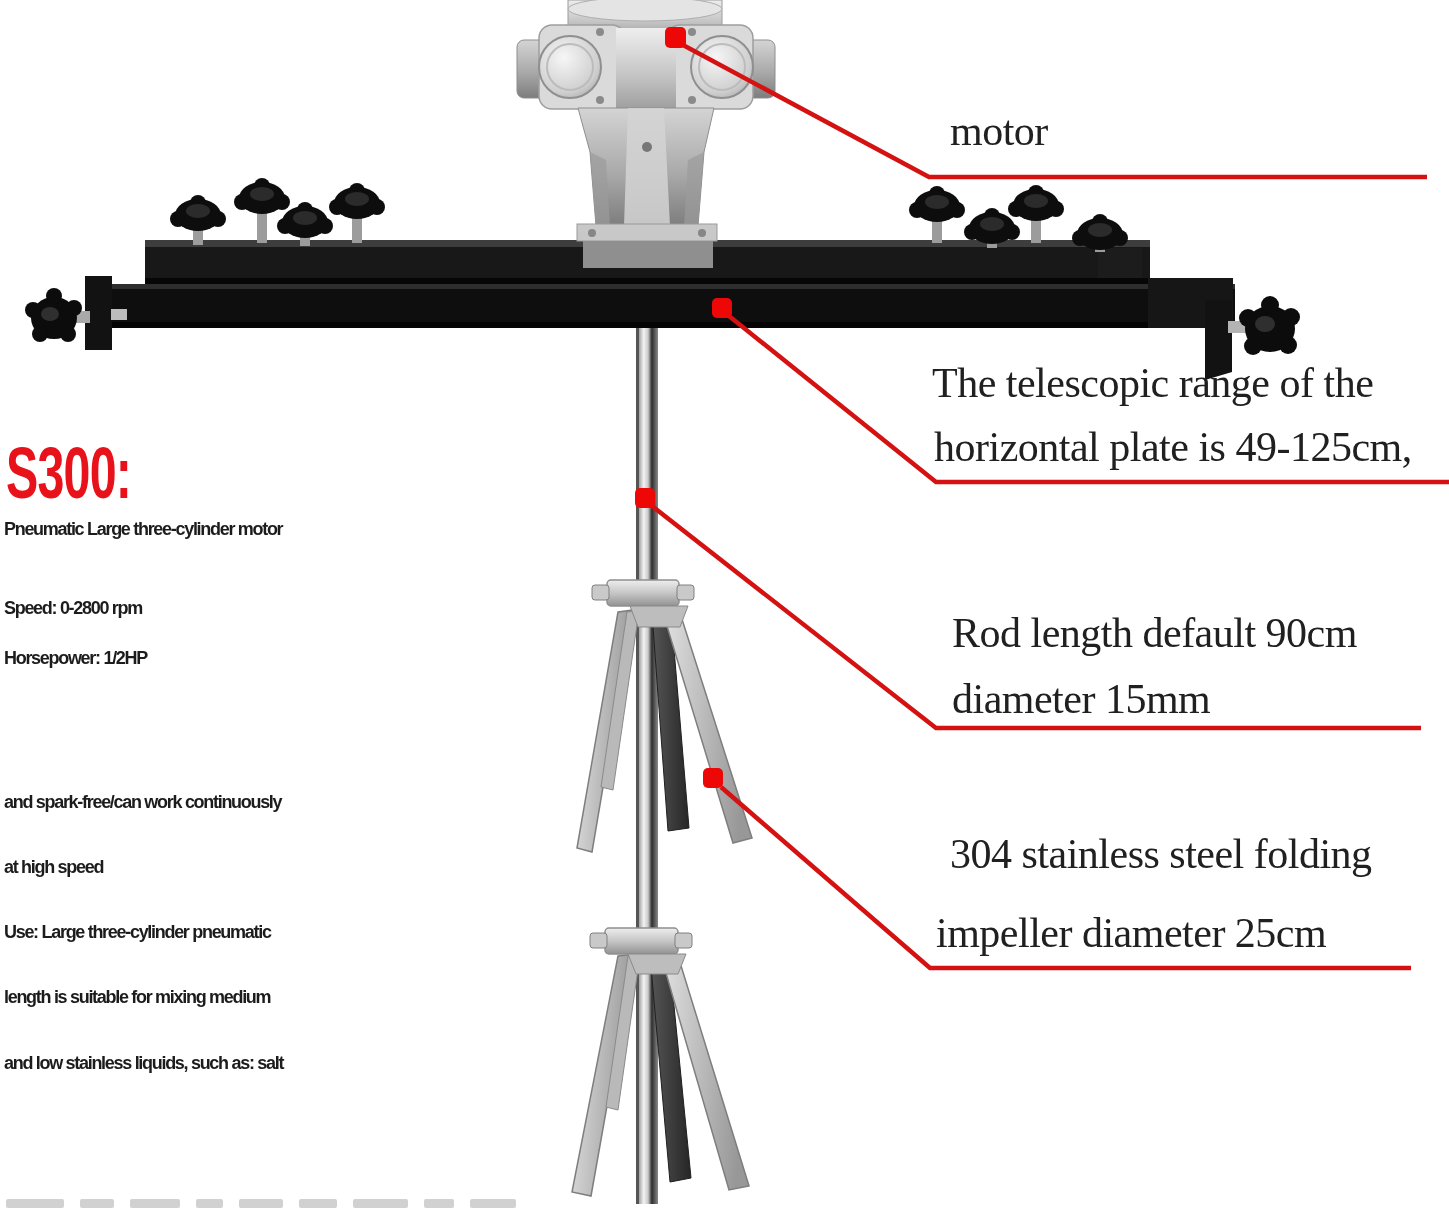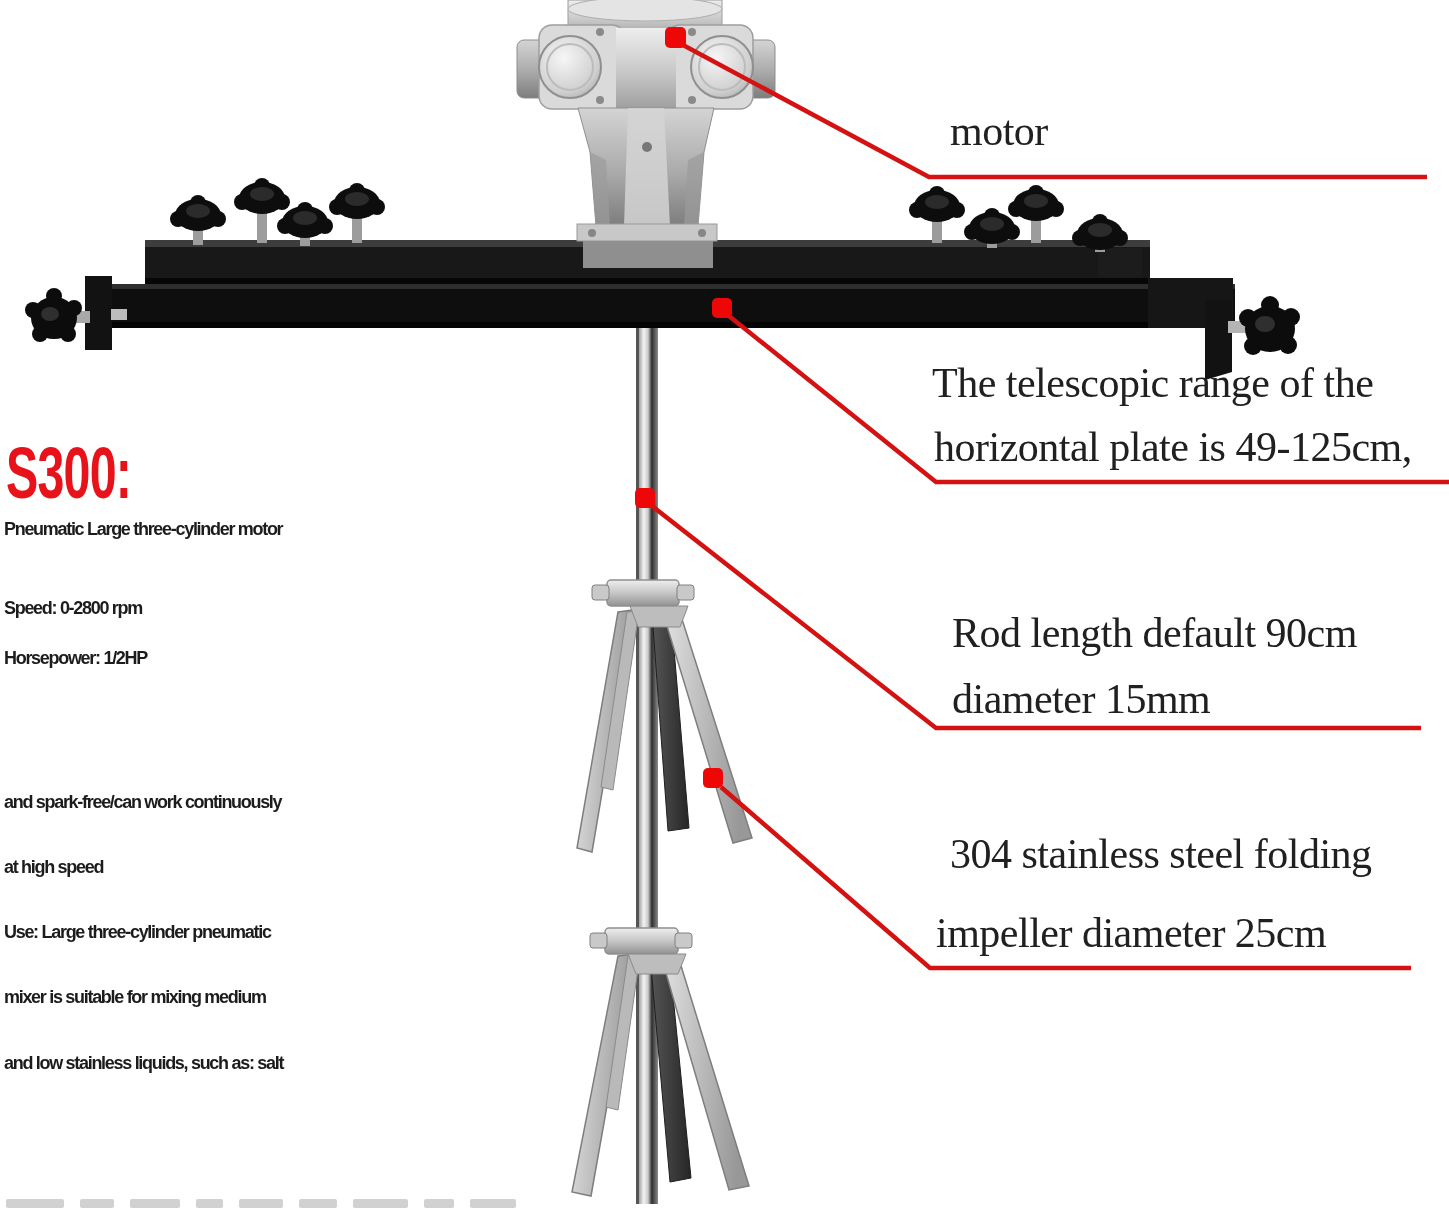--- a/index.html
+++ b/index.html
@@ -248,21 +248,21 @@
   <div class="ann" style="left:936px;top:910px;">impeller diameter 25cm</div>
 
   <div class="model-title">S300:</div>
 
   <div class="desc" style="top:520px;">Pneumatic Large three-cylinder motor</div>
   <div class="desc" style="top:599px;">Speed: 0-2800 rpm</div>
   <div class="desc" style="top:630px;margin-top:19px;">Horsepower: 1/2HP</div>
   <div class="desc" style="top:793px;">and spark-free/can work continuously</div>
   <div class="desc" style="top:858px;">at high speed</div>
   <div class="desc" style="top:923px;">Use: Large three-cylinder pneumatic</div>
-  <div class="desc" style="top:988px;">mixer is suitable for mixing medium</div>
+  <div class="desc" style="top:988px;">length is suitable for mixing medium</div>
   <div class="desc" style="top:1054px;">and low stainless liquids, such as: salt</div>
 
   <div class="remnant">
     <i style="width:58px"></i>
       <i style="width:34px"></i>
       <i style="width:50px"></i>
     <i style="width:27px"></i>
       <i style="width:44px"></i>
       <i style="width:38px"></i>
     <i style="width:55px"></i>

